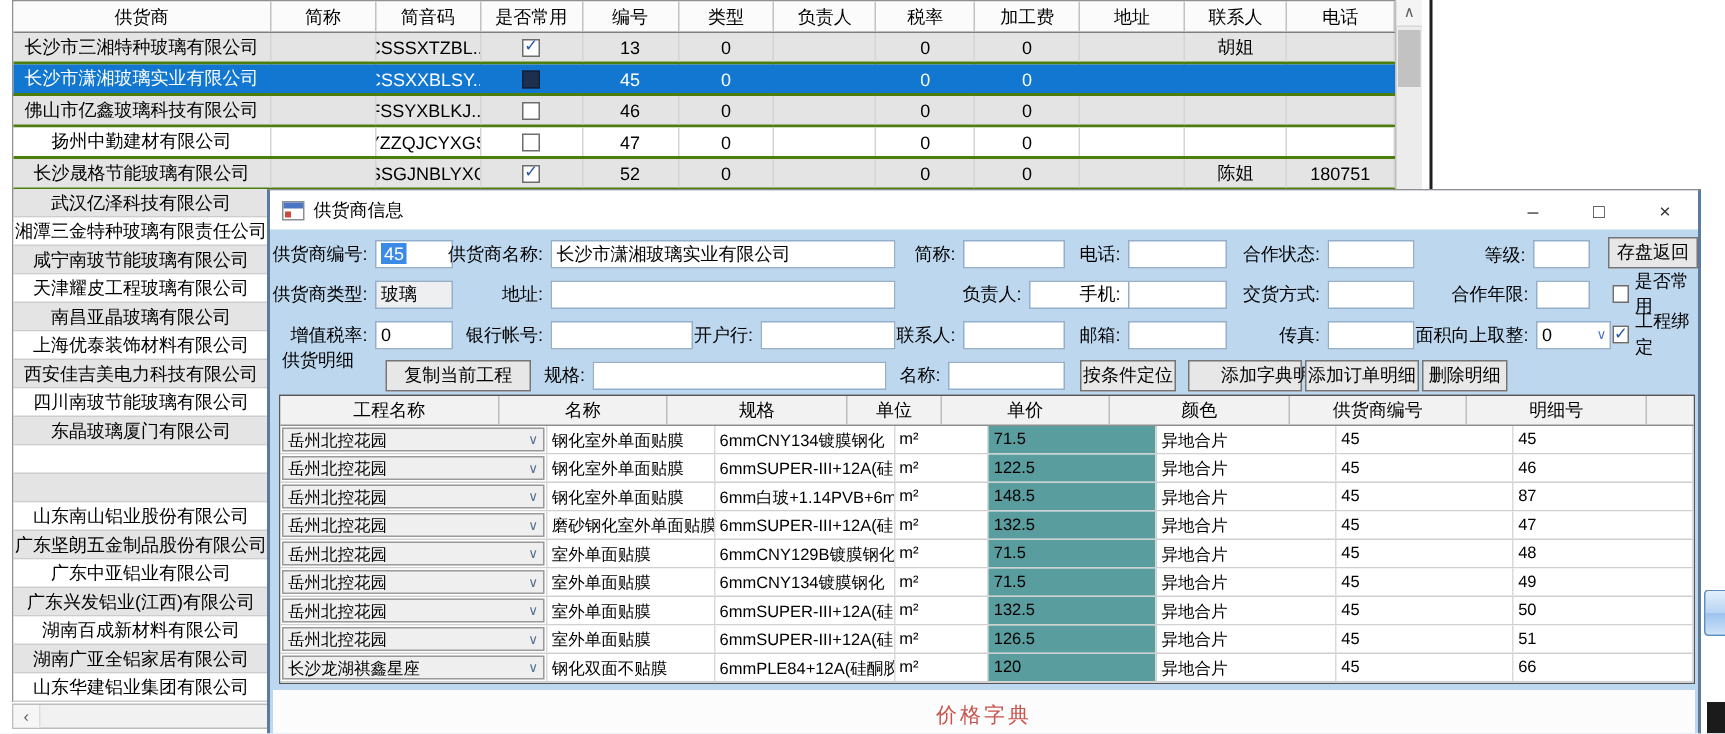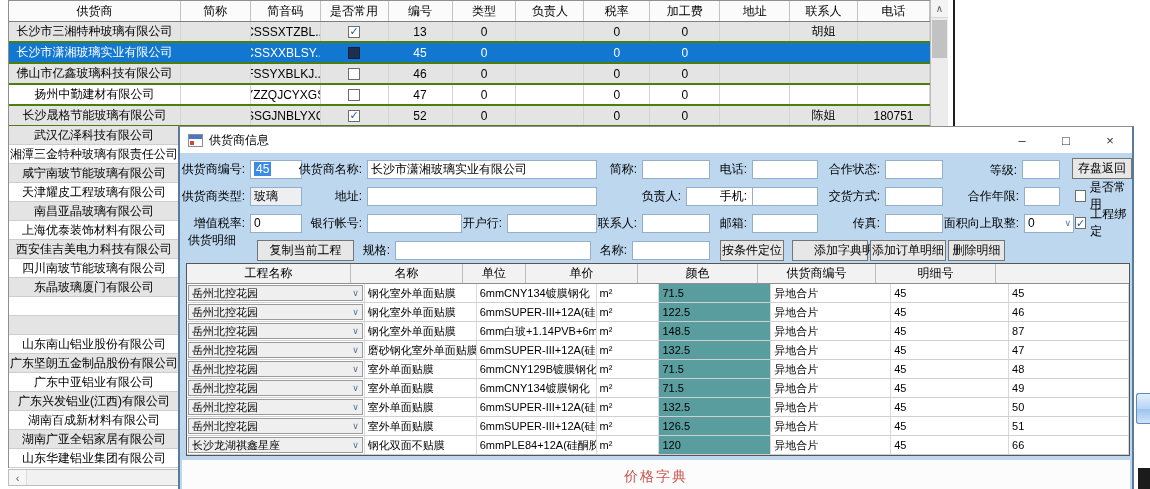--- a/index.html
+++ b/index.html
@@ -329,22 +329,23 @@
       <span class="lbl">名称:</span>
       <div class="box" style="width:78px;"></div>
     </div>
     <div class="btn" style="position:absolute;left:540px;top:113px;width:64px;">按条件定位</div>
     <div class="btn" style="position:absolute;left:612px;top:113px;width:76px;padding-left:40px;">添加字典明细</div>
     <div class="btn" style="position:absolute;left:690px;top:113px;width:76px;">添加订单明细</div>
     <div class="btn" style="position:absolute;left:768px;top:113px;width:57px;">删除明细</div>
 
     <div class="dgrid">
       <div class="g-h" id="gridHeader">
-          <div class="g-hc" style="width: 164px;">工程名称</div>
+          <div class="g-hc" style="width: 146px;">工程名称</div>
           <div class="g-hc" style="width: 112px;">名称</div>
+          <div class="g-hc" style="width: 120px;">规格</div>
           <div class="g-hc" style="width: 63px;">单位</div>
           <div class="g-hc" style="width: 112px;">单价</div>
           <div class="g-hc" style="width: 120px;">颜色</div>
           <div class="g-hc" style="width: 118px;">供货商编号</div>
           <div class="g-hc" style="width: 120px;">明细号</div>
         </div>
       <div id="gridRows">
           <div class="g-row">
             <div class="g-c" style="width: 178px; padding: 0px 1px;">
               <div class="gcombo">

